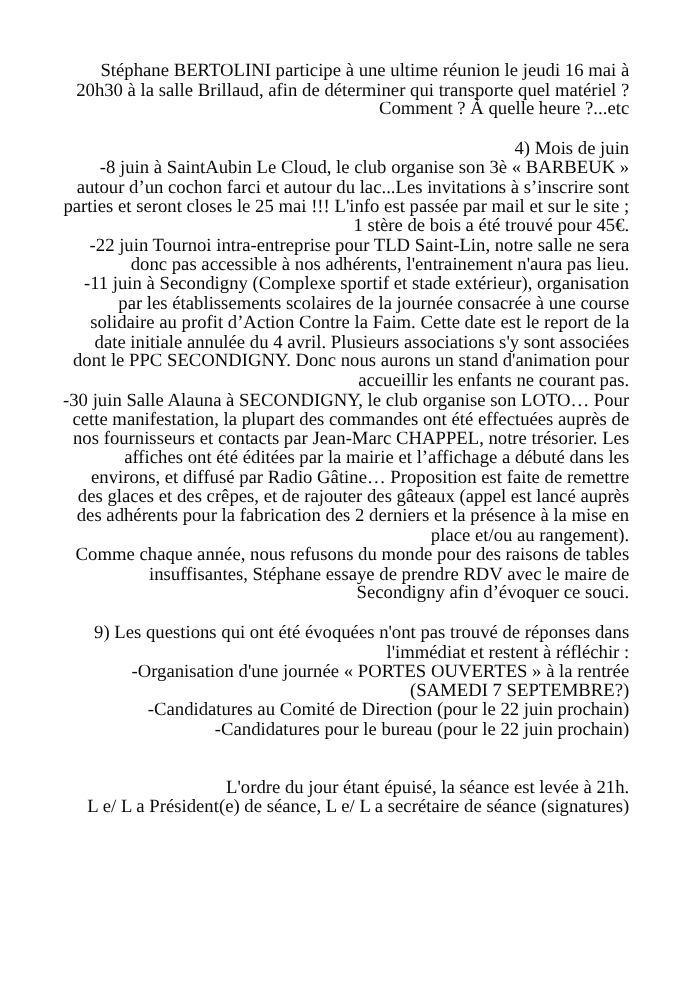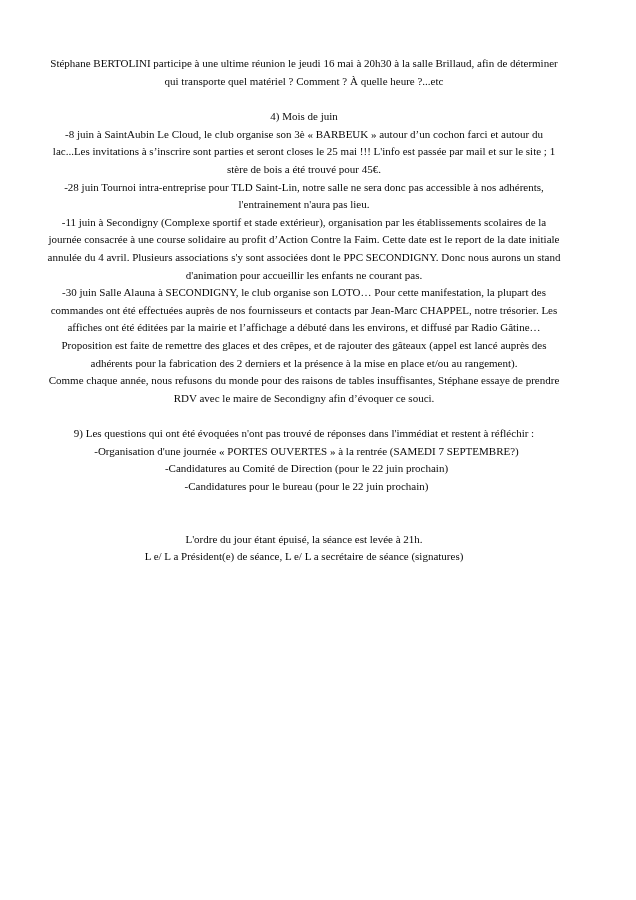--- a/index.html
+++ b/index.html
@@ -11,26 +11,26 @@
     position: relative;
     width: 636px;
     height: 900px;
     background: #ffffff;
     overflow: hidden;
     font-family: "Liberation Serif", "DejaVu Serif", serif;
     color: #000000;
   }
   .content {
     position: absolute;
-    left: 46px;
+    left: 56px;
     top: 55px;
     width: 516px;
-    font-size: 11px;
+    font-size: 17px;
     line-height: 17.6px;
-    text-align: center;
+    text-align: right;
     color: #0a0a0a;
   }
   p {
     margin: 0;
     padding: 0;
   }
   .block {
     margin: 0;
   }
   .spacer-md {
@@ -53,21 +53,21 @@
   <div class="content">
 
     <p class="block">Stéphane BERTOLINI participe à une ultime réunion le jeudi 16 mai à 20h30 à la salle Brillaud, afin de déterminer qui transporte quel matériel ? Comment ? À quelle heure ?...etc</p>
 
     <div class="spacer-md"></div>
 
     <p class="block">4) Mois de juin</p>
 
     <p class="block"><b>-8 juin à SaintAubin Le Cloud</b><span>, le club organise son 3è </span><b>« BARBEUK »</b><span> autour d’un cochon farci et autour du lac...Les invitations à s’inscrire sont parties et seront closes le 25 mai !!! L'info est passée par mail et sur le site ; 1 stère de bois a été trouvé pour 45€.</span></p>
 
-    <p class="block">-28 juin Tournoi intra-entreprise pour TLD Saint-Lin, notre salle ne sera donc pas accessible à nos adhérents, l'entrainement n'aura pas lieu.</p>
+    <p class="block">-22 juin Tournoi intra-entreprise pour TLD Saint-Lin, notre salle ne sera donc pas accessible à nos adhérents, l'entrainement n'aura pas lieu.</p>
 
     <p class="block">-11 juin à Secondigny (Complexe sportif et stade extérieur), organisation par les établissements scolaires de la journée consacrée à une course solidaire au profit d’Action Contre la Faim. Cette date est le report de la date initiale annulée du 4 avril. Plusieurs associations s'y sont associées dont le PPC SECONDIGNY. Donc nous aurons un stand d'animation pour accueillir les enfants ne courant pas.</p>
 
     <p class="block"><b>-30 juin Salle Alauna à SECONDIGNY</b><span>, le club organise son </span><b>LOTO</b><span>… Pour cette manifestation, la plupart des commandes ont été effectuées auprès de nos fournisseurs et contacts par Jean-Marc CHAPPEL, notre trésorier. Les affiches ont été éditées par la mairie et l’affichage a débuté dans les environs, et diffusé par Radio Gâtine… Proposition est faite de remettre des glaces et des crêpes, et de rajouter des gâteaux (appel est lancé auprès des adhérents pour la fabrication des 2 derniers et la présence à la mise en place et/ou au rangement).</span></p>
 
     <p class="block">Comme chaque année, nous refusons du monde pour des raisons de tables insuffisantes, Stéphane essaye de prendre RDV avec le maire de Secondigny afin d’évoquer ce souci.</p>
 
     <div class="spacer-md"></div>
 
     <p class="block">9) Les questions qui ont été évoquées n'ont pas trouvé de réponses dans l'immédiat et restent à réfléchir :</p>

